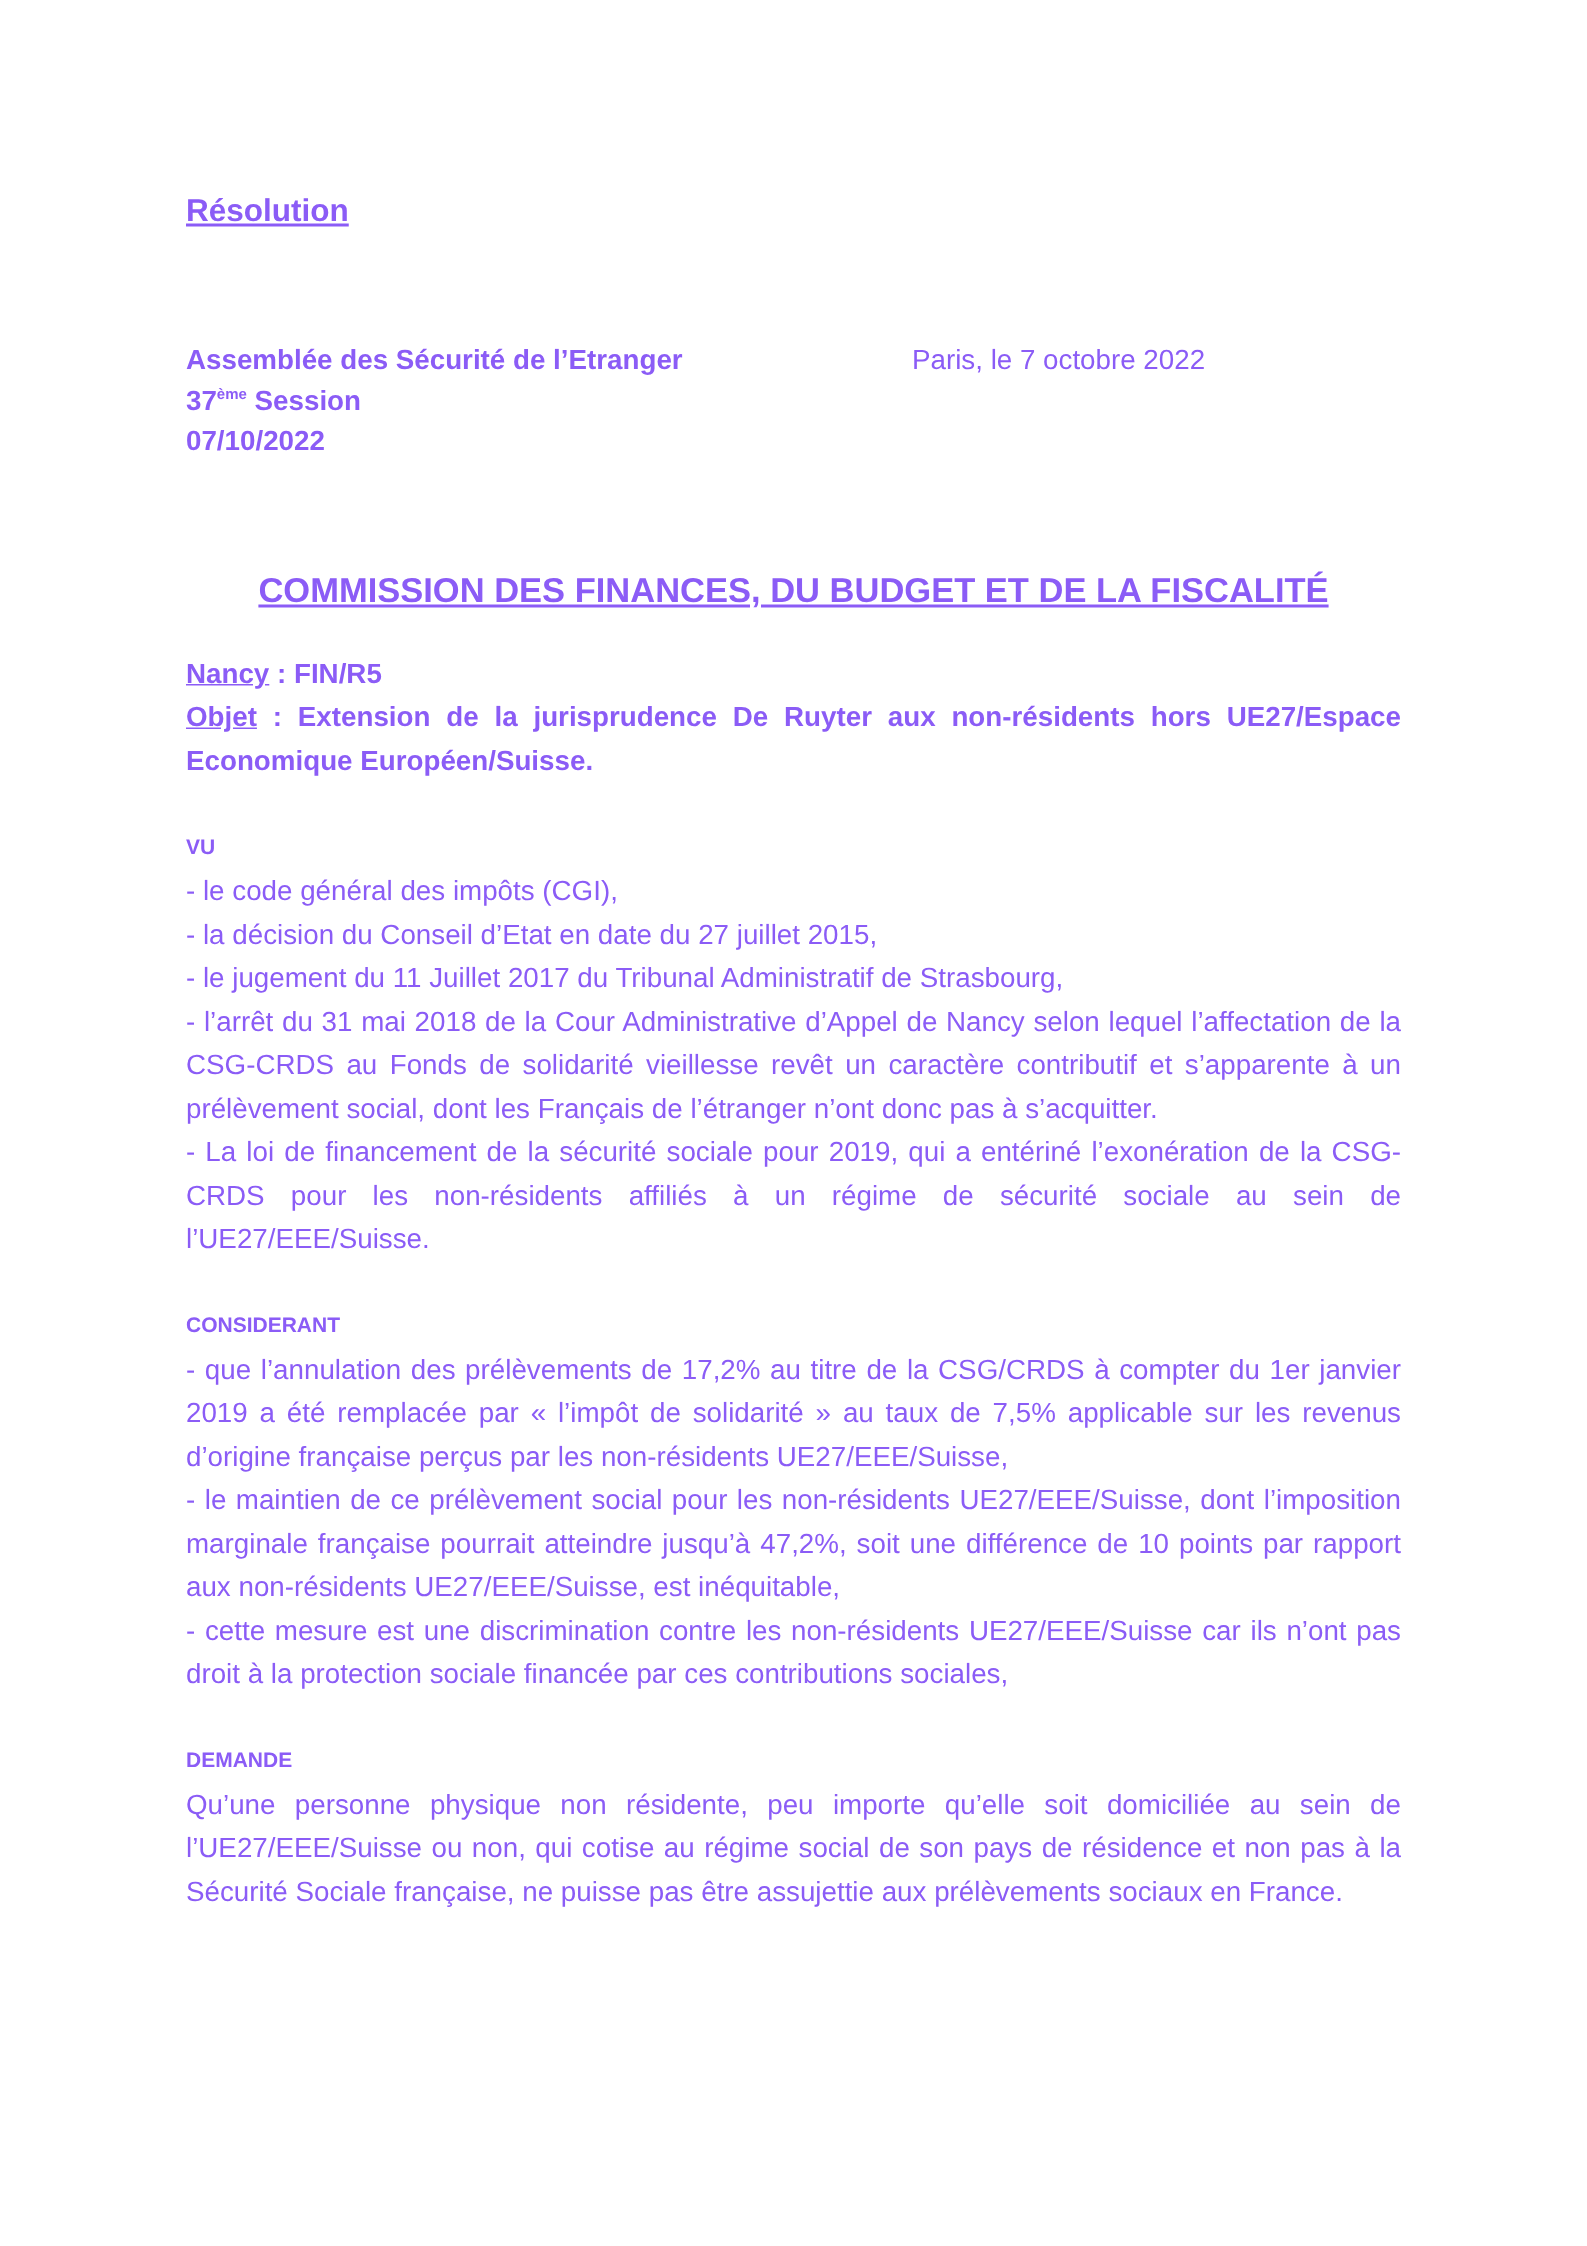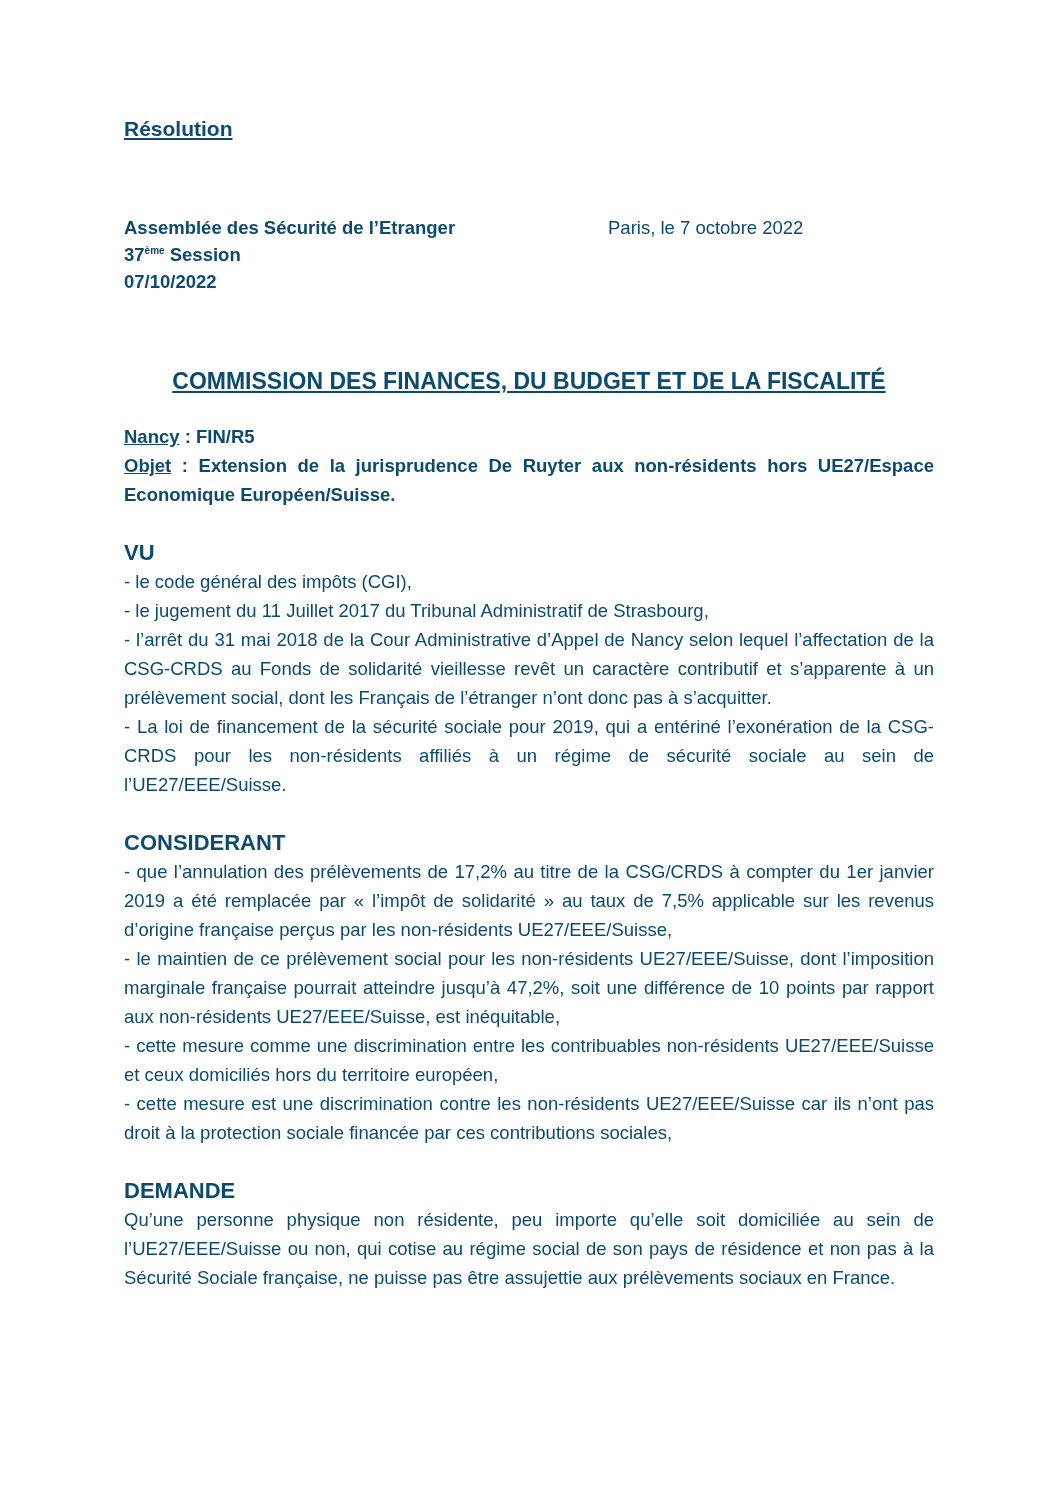--- a/index.html
+++ b/index.html
@@ -6,25 +6,25 @@
     margin: 0;
     padding: 0;
     background: #ffffff;
   }
   .page {
     position: relative;
     width: 1058px;
     height: 1497px;
     margin: 0 auto;
     background: #ffffff;
-    color: #0c4a6e;
+    color: #8b5cf6;
     font-family: "Liberation Sans", "DejaVu Sans", sans-serif;
     overflow: hidden;
     box-sizing: border-box;
-    padding: 0 124px;
+    padding: 12px 124px;
   }
   .doc-title {
     margin: 116px 0 0 0;
     font-size: 21px;
     font-weight: bold;
     text-decoration: underline;
     line-height: 26px;
   }
   .header-row {
     display: flex;
@@ -68,21 +68,21 @@
   .u-label {
     text-decoration: underline;
   }
   .section {
     margin-top: 29px;
     font-size: 18.5px;
     line-height: 29px;
   }
   .section-heading {
     margin: 0;
-    font-size: 22px;
+    font-size: 14px;
     font-weight: bold;
     line-height: 29px;
   }
   .section p {
     margin: 0;
     text-align: justify;
   }
   .demande-body {
     margin: 0;
     text-align: justify;
@@ -108,32 +108,32 @@
 
   <div class="meta-block">
     <p class="meta-line"><span class="u-label">Nancy</span><span> : FIN/R5</span></p>
     <p class="objet-par"><span class="u-label">Objet</span><span> : Extension de la jurisprudence De Ruyter aux non-résidents hors UE27/Espace Economique Européen/Suisse.</span></p>
   </div>
 
   <div class="section">
     <h2 class="section-heading">VU</h2>
     <div>
         <p>- le code général des impôts (CGI),</p>
+        <p>- la décision du Conseil d’Etat en date du 27 juillet 2015,</p>
         <p>- le jugement du 11 Juillet 2017 du Tribunal Administratif de Strasbourg,</p>
         <p>- l’arrêt du 31 mai 2018 de la Cour Administrative d’Appel de Nancy selon lequel l’affectation de la CSG-CRDS au Fonds de solidarité vieillesse revêt un caractère contributif et s’apparente à un prélèvement social, dont les Français de l’étranger n’ont donc pas à s’acquitter.</p>
         <p>- La loi de financement de la sécurité sociale pour 2019, qui a entériné l’exonération de la CSG-CRDS pour les non-résidents affiliés à un régime de sécurité sociale au sein de l’UE27/EEE/Suisse.</p>
       </div>
   </div>
 
   <div class="section">
     <h2 class="section-heading">CONSIDERANT</h2>
     <div>
         <p>- que l’annulation des prélèvements de 17,2% au titre de la CSG/CRDS à compter du 1er janvier 2019 a été remplacée par « l’impôt de solidarité » au taux de 7,5% applicable sur les revenus d’origine française perçus par les non-résidents UE27/EEE/Suisse,</p>
         <p>- le maintien de ce prélèvement social pour les non-résidents UE27/EEE/Suisse, dont l’imposition marginale française pourrait atteindre jusqu’à 47,2%, soit une différence de 10 points par rapport aux non-résidents UE27/EEE/Suisse, est inéquitable,</p>
-        <p>- cette mesure comme une discrimination entre les contribuables non-résidents UE27/EEE/Suisse et ceux domiciliés hors du territoire européen,</p>
         <p>- cette mesure est une discrimination contre les non-résidents UE27/EEE/Suisse car ils n’ont pas droit à la protection sociale financée par ces contributions sociales,</p>
       </div>
   </div>
 
   <div class="section">
     <h2 class="section-heading">DEMANDE</h2>
     <p class="demande-body">Qu’une personne physique non résidente, peu importe qu’elle soit domiciliée au sein de l’UE27/EEE/Suisse ou non, qui cotise au régime social de son pays de résidence et non pas à la Sécurité Sociale française, ne puisse pas être assujettie aux prélèvements sociaux en France.</p>
   </div>
 
 </div>

